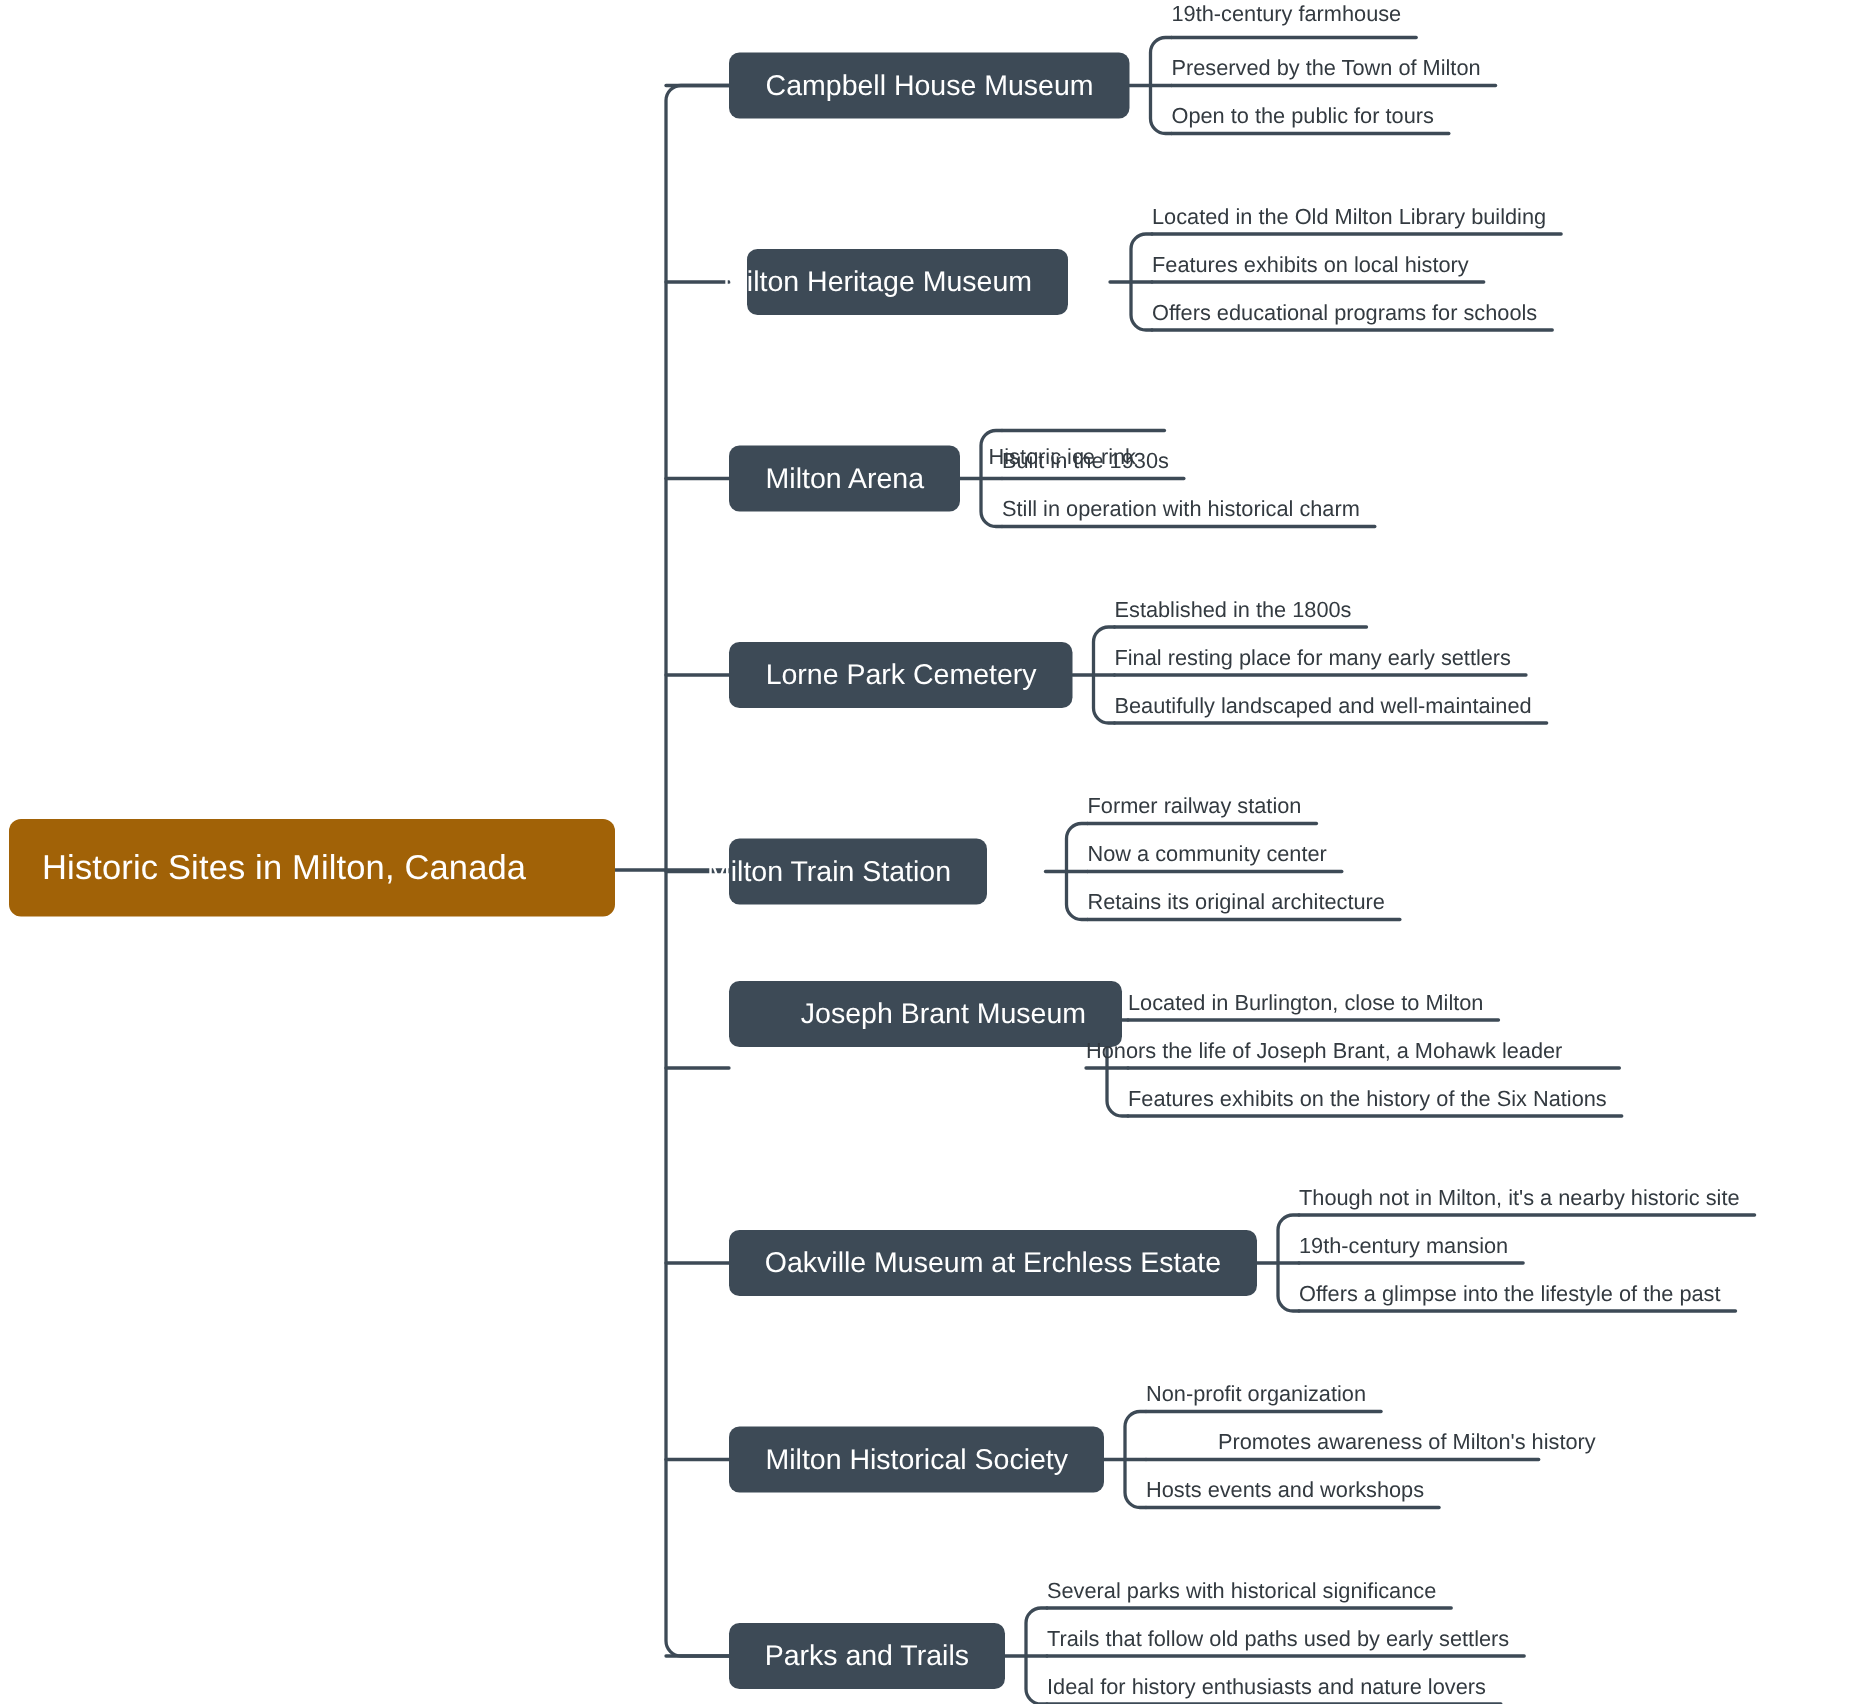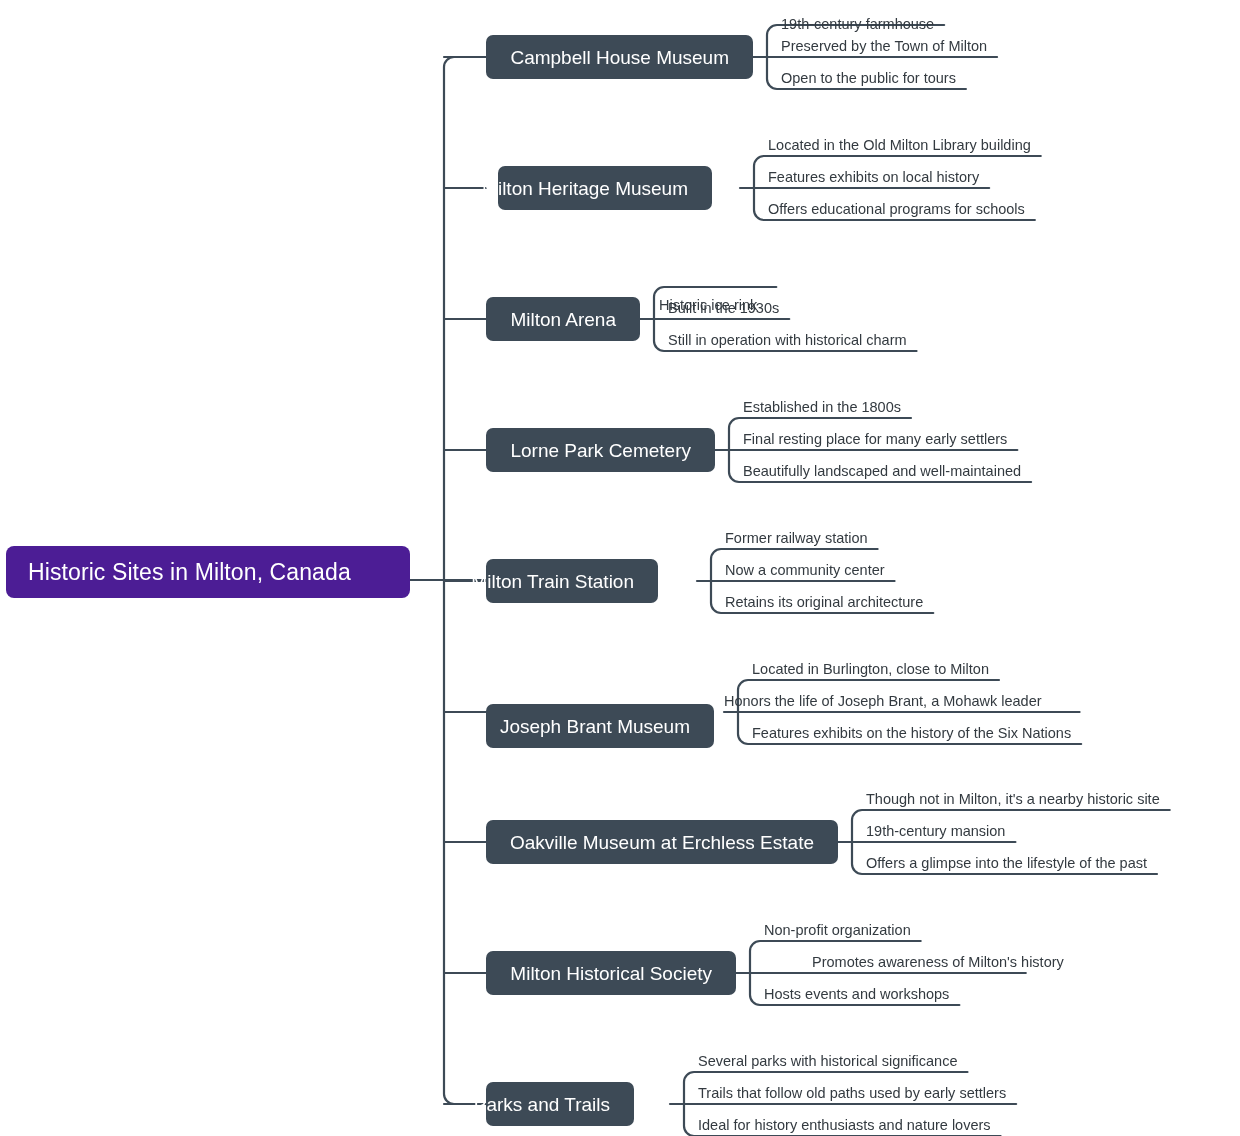--- a/index.html
+++ b/index.html
@@ -27,22 +27,22 @@
     height: 1136px;
     pointer-events: none;
   }
 
   
   .root-node {
     position: absolute;
     left: 6px;
     top: 546px;
     width: 404px;
-    height: 52px;
-    background: #4c1d95;
+    height: 65px;
+    background: #a16207;
     border-radius: 8px;
     display: flex;
     align-items: center;
     box-sizing: border-box;
     padding: 0 22px;
     z-index: 3;
   }
   .root-label {
     color: #ffffff;
     font-size: 23px;
@@ -148,21 +148,21 @@
     </svg>
 
   <div class="root-node">
     <span class="root-label">Historic Sites in Milton, Canada</span>
   </div>
 
   <div id="branch-host">
       <div class="branch-node" style="left: 486px; top: 35px; width: 267px;">
         <span class="branch-label">Campbell House Museum</span>
       </div>
-      <div class="leaf" style="left: 781px; top: 15px; text-align: center;"><span class="leaf-label">19th-century farmhouse</span></div>
+      <div class="leaf" style="left: 781px; top: 1px; text-align: center;"><span class="leaf-label">19th-century farmhouse</span></div>
       <div class="leaf" style="left: 781px; top: 37px;"><span class="leaf-label">Preserved by the Town of Milton</span></div>
       <div class="leaf" style="left: 781px; top: 69px;"><span class="leaf-label">Open to the public for tours</span></div>
       <div class="branch-node" style="left: 498px; top: 166px; width: 214px;">
         <span class="branch-label">Milton Heritage Museum</span>
       </div>
       <div class="leaf" style="left: 768px; top: 136px;"><span class="leaf-label">Located in the Old Milton Library building</span></div>
       <div class="leaf" style="left: 768px; top: 168px;"><span class="leaf-label">Features exhibits on local history</span></div>
       <div class="leaf" style="left: 768px; top: 200px; text-align: right;"><span class="leaf-label">Offers educational programs for schools</span></div>
       <div class="branch-node" style="left: 486px; top: 297px; width: 154px;">
         <span class="branch-label">Milton Arena</span>
@@ -175,39 +175,39 @@
       </div>
       <div class="leaf" style="left: 743px; top: 398px;"><span class="leaf-label">Established in the 1800s</span></div>
       <div class="leaf" style="left: 743px; top: 430px;"><span class="leaf-label">Final resting place for many early settlers</span></div>
       <div class="leaf" style="left: 743px; top: 462px;"><span class="leaf-label">Beautifully landscaped and well-maintained</span></div>
       <div class="branch-node" style="left: 486px; top: 559px; width: 172px;">
         <span class="branch-label">Milton Train Station</span>
       </div>
       <div class="leaf" style="left: 725px; top: 529px;"><span class="leaf-label">Former railway station</span></div>
       <div class="leaf" style="left: 725px; top: 561px;"><span class="leaf-label">Now a community center</span></div>
       <div class="leaf" style="left: 725px; top: 593px;"><span class="leaf-label">Retains its original architecture</span></div>
-      <div class="branch-node" style="left: 486px; top: 704px; width: 228px;">
+      <div class="branch-node" style="left: 486px; top: 654px; width: 262px;">
         <span class="branch-label">Joseph Brant Museum</span>
       </div>
       <div class="leaf" style="left: 752px; top: 660px;"><span class="leaf-label">Located in Burlington, close to Milton</span></div>
       <div class="leaf" style="left: 724px; top: 692px;"><span class="leaf-label">Honors the life of Joseph Brant, a Mohawk leader</span></div>
       <div class="leaf" style="left: 752px; top: 724px;"><span class="leaf-label">Features exhibits on the history of the Six Nations</span></div>
       <div class="branch-node" style="left: 486px; top: 820px; width: 352px;">
         <span class="branch-label">Oakville Museum at Erchless Estate</span>
       </div>
       <div class="leaf" style="left: 866px; top: 790px;"><span class="leaf-label">Though not in Milton, it's a nearby historic site</span></div>
       <div class="leaf" style="left: 866px; top: 822px;"><span class="leaf-label">19th-century mansion</span></div>
       <div class="leaf" style="left: 866px; top: 854px;"><span class="leaf-label">Offers a glimpse into the lifestyle of the past</span></div>
       <div class="branch-node" style="left: 486px; top: 951px; width: 250px;">
         <span class="branch-label">Milton Historical Society</span>
       </div>
       <div class="leaf" style="left: 764px; top: 921px;"><span class="leaf-label">Non-profit organization</span></div>
       <div class="leaf" style="left: 764px; top: 953px; margin-left: 48px;"><span class="leaf-label">Promotes awareness of Milton's history</span></div>
       <div class="leaf" style="left: 764px; top: 985px;"><span class="leaf-label">Hosts events and workshops</span></div>
-      <div class="branch-node" style="left: 486px; top: 1082px; width: 148px;">
+      <div class="branch-node" style="left: 486px; top: 1082px; width: 184px;">
         <span class="branch-label">Parks and Trails</span>
       </div>
       <div class="leaf" style="left: 698px; top: 1052px;"><span class="leaf-label">Several parks with historical significance</span></div>
       <div class="leaf" style="left: 698px; top: 1084px;"><span class="leaf-label">Trails that follow old paths used by early settlers</span></div>
       <div class="leaf" style="left: 698px; top: 1116px;"><span class="leaf-label">Ideal for history enthusiasts and nature lovers</span></div>
     </div>
 
 </div>
 
 </body></html>

